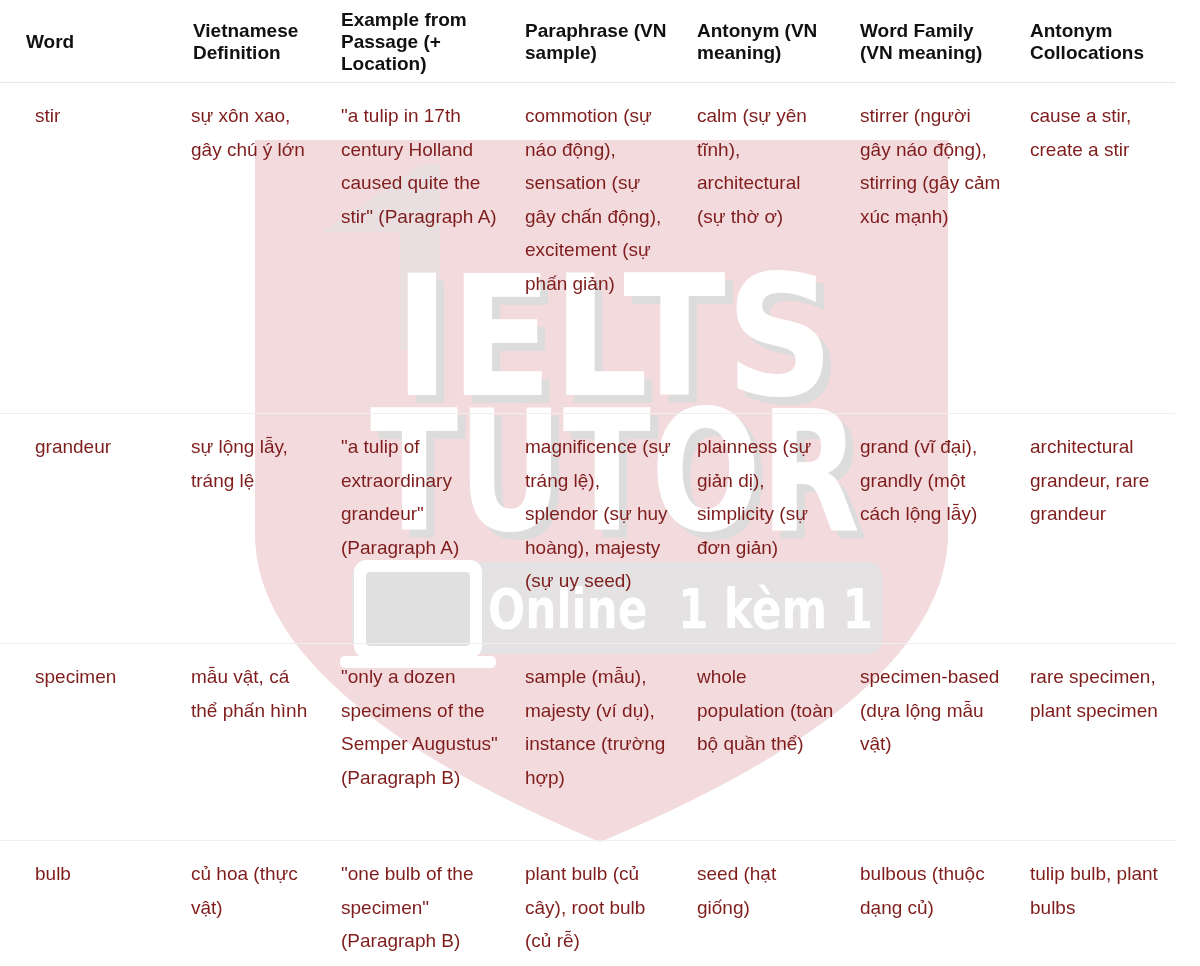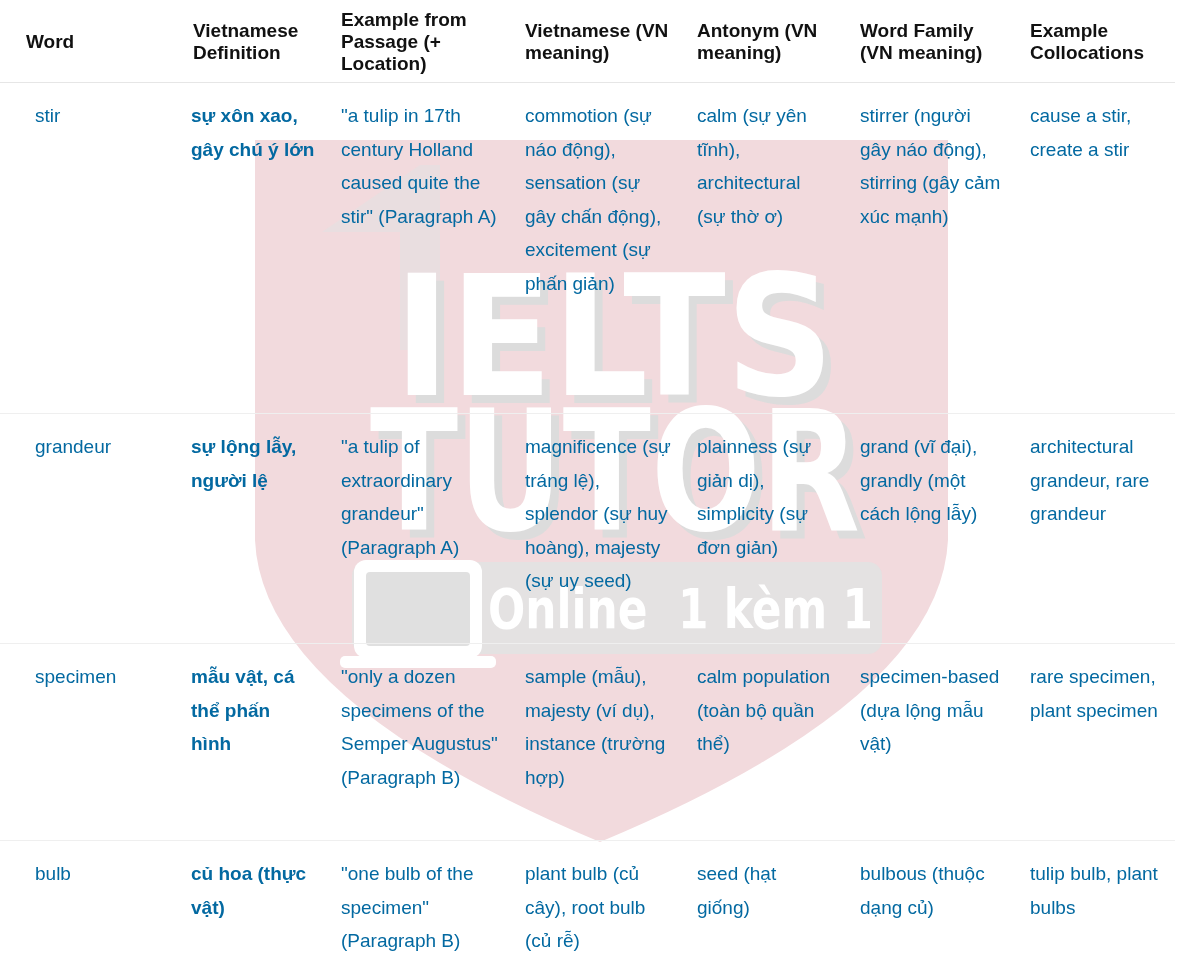--- a/index.html
+++ b/index.html
@@ -18,26 +18,26 @@
   }
   .vocab-table th {
     text-align: left; vertical-align: middle;
     font-weight: 700; font-size: 19px; line-height: 22px;
     color: #111; padding: 2px 8px 0 18px; height: 80px;
     border-bottom: 1px solid #e6e6e6;
   }
   .vocab-table th.c-word { padding-left: 26px; margin-left: 32px; }
   .vocab-table td {
     vertical-align: top; font-size: 19px; line-height: 33.5px;
-    color: #0369a1; padding: 16px 8px 14px 18px;
+    color: #7f1d1d; padding: 16px 8px 14px 18px;
     border-bottom: 1px solid #efefef;
   }
   .vocab-table td.c-word { padding-left: 35px; }
   .vocab-table tr:last-child td { border-bottom: none; }
-  .vocab-table td.c-def { padding-left: 16px; font-weight: bold; }
+  .vocab-table td.c-def { padding-left: 16px; }
 </style>
 </head>
 <body>
 
 <svg class="watermark" viewBox="0 0 1200 966" xmlns="http://www.w3.org/2000/svg">
   <path d="M255 140 L948 140 L948 540 Q940 700 600 842 Q262 700 255 540 Z" fill="#f2dadd"></path>
 
   <path d="M322 232 L420 165 L440 165 L440 350 L400 350 L400 232 Z" fill="#e2e2e2" opacity="0.55"></path>
 
   <text x="402" y="403" font-family="DejaVu Sans" font-weight="bold" font-size="168" fill="#dcdcdc" textLength="440" lengthAdjust="spacingAndGlyphs">IELTS</text>
@@ -60,51 +60,51 @@
     <col style="width:172px">
     <col style="width:163px">
     <col style="width:170px">
     <col style="width:163px">
   </colgroup>
   <thead>
     <tr>
       <th class="c-word">Word</th>
       <th>Vietnamese Definition</th>
       <th>Example from Passage (+ Location)</th>
-      <th>Vietnamese (VN meaning)</th>
+      <th>Paraphrase (VN sample)</th>
       <th>Antonym (VN meaning)</th>
       <th>Word Family (VN meaning)</th>
-      <th>Example Collocations</th>
+      <th>Antonym Collocations</th>
     </tr>
   </thead>
   <tbody>
     <tr style="height:331px">
       <td class="c-word">stir</td>
       <td class="c-def">sự xôn xao, gây chú ý lớn</td>
       <td>"a tulip in 17th century Holland caused quite the stir" (Paragraph A)</td>
       <td>commotion (sự náo động), sensation (sự gây chấn động), excitement (sự phấn giản)</td>
       <td>calm (sự yên tĩnh), architectural (sự thờ ơ)</td>
       <td>stirrer (người gây náo động), stirring (gây cảm xúc mạnh)</td>
       <td>cause a stir, create a stir</td>
     </tr>
     <tr style="height:230px">
       <td class="c-word">grandeur</td>
-      <td class="c-def">sự lộng lẫy, người lệ</td>
+      <td class="c-def">sự lộng lẫy, tráng lệ</td>
       <td>"a tulip of extraordinary grandeur" (Paragraph A)</td>
       <td>magnificence (sự tráng lệ), splendor (sự huy hoàng), majesty (sự uy seed)</td>
       <td>plainness (sự giản dị), simplicity (sự đơn giản)</td>
       <td>grand (vĩ đại), grandly (một cách lộng lẫy)</td>
       <td>architectural grandeur, rare grandeur</td>
     </tr>
     <tr style="height:197px">
       <td class="c-word">specimen</td>
       <td class="c-def">mẫu vật, cá thể phấn hình</td>
       <td>"only a dozen specimens of the Semper Augustus" (Paragraph B)</td>
       <td>sample (mẫu), majesty (ví dụ), instance (trường hợp)</td>
-      <td>calm population (toàn bộ quần thể)</td>
+      <td>whole population (toàn bộ quần thể)</td>
       <td>specimen-based (dựa lộng mẫu vật)</td>
       <td>rare specimen, plant specimen</td>
     </tr>
     <tr style="height:128px">
       <td class="c-word">bulb</td>
       <td class="c-def">củ hoa (thực vật)</td>
       <td>"one bulb of the specimen" (Paragraph B)</td>
       <td>plant bulb (củ cây), root bulb (củ rễ)</td>
       <td>seed (hạt giống)</td>
       <td>bulbous (thuộc dạng củ)</td>

